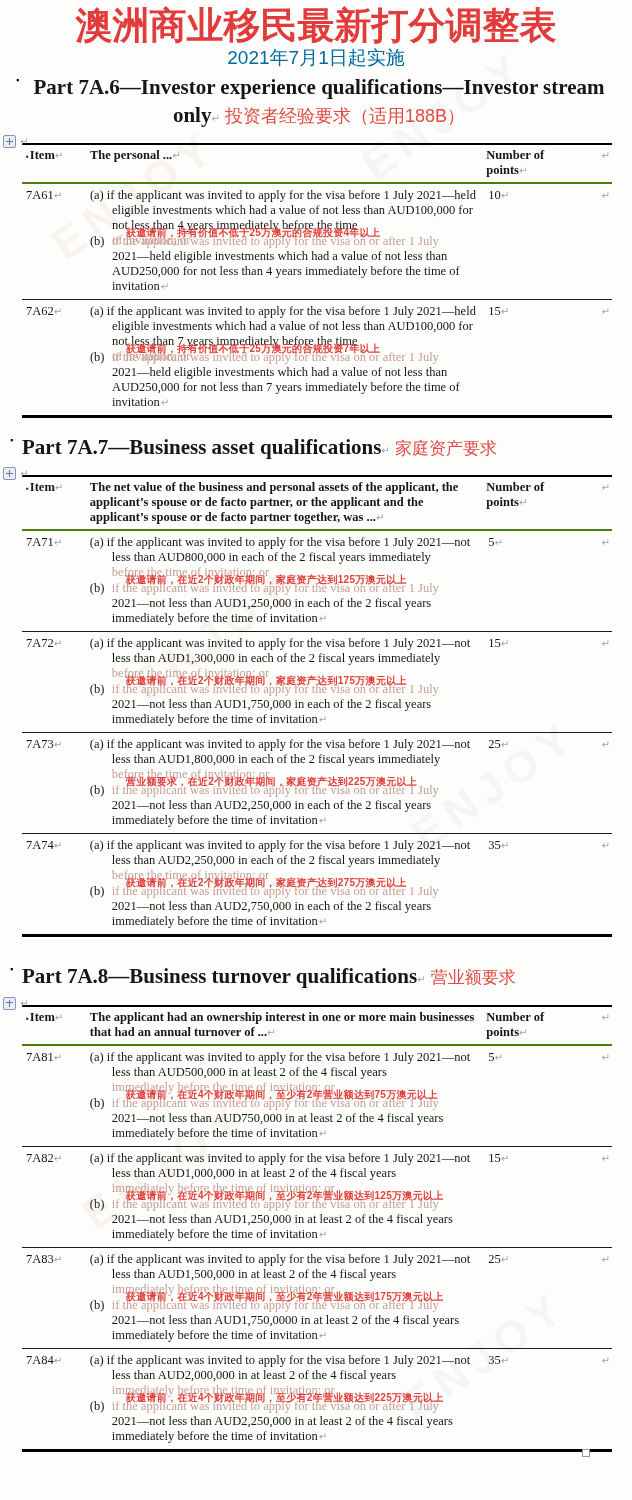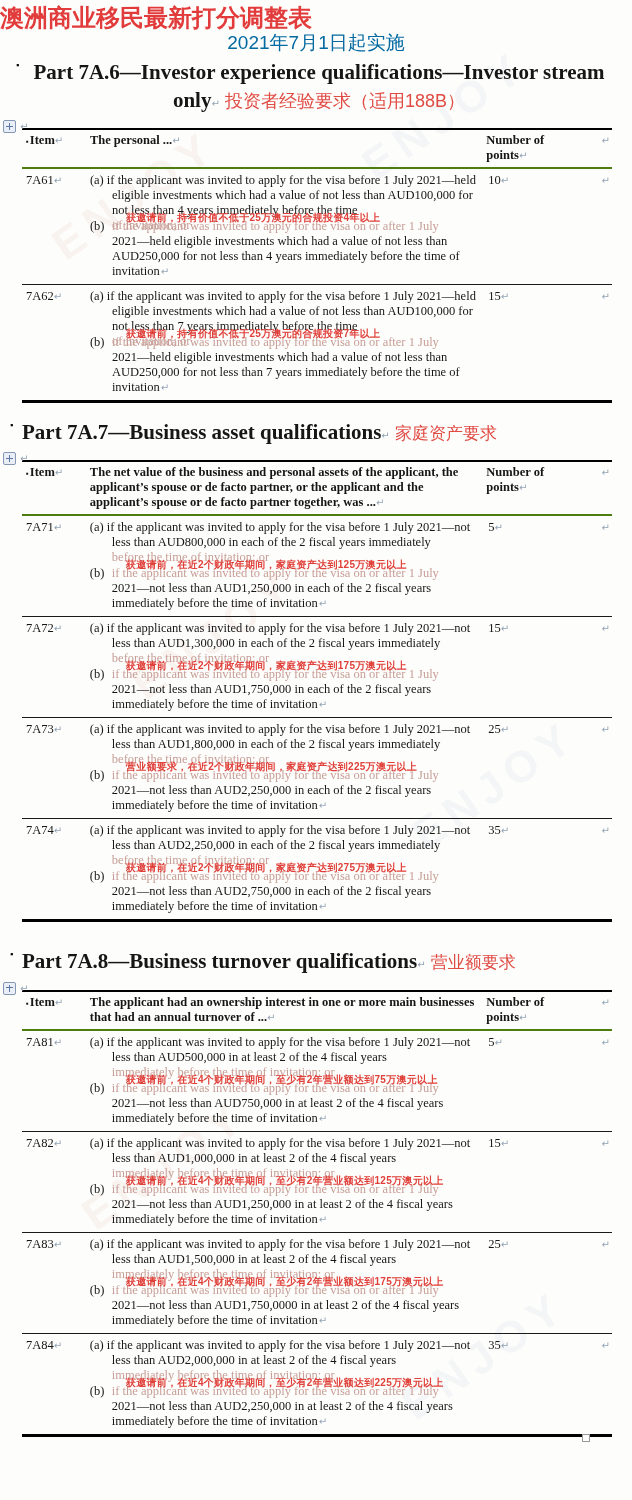--- a/index.html
+++ b/index.html
@@ -9,22 +9,22 @@
     font-family:"Liberation Serif", serif;
   }
   
   .wm{position:absolute;z-index:0;pointer-events:none;
       font-family:"Liberation Sans",sans-serif;font-weight:bold;
       font-size:44px;letter-spacing:8px;transform:rotate(-35deg);
       color:rgba(176,72,60,0.055);white-space:nowrap;}
   .wm.blue{color:rgba(70,100,150,0.05);}
   
   .doc{position:relative;z-index:1;}
-  .title{color:#e23b3b;font-family:Liberation Serif, serif;
-         font-weight:bold;font-size:24px;line-height:1.15;margin-top:5px;}
+  .title{color:#e23b3b;text-align:center;font-family:Liberation Sans, sans-serif;
+         font-weight:bold;font-size:37px;line-height:1.15;margin-top:5px;}
   .subtitle{color:#0369a1;text-align:center;font-family:"Liberation Sans",sans-serif;
             font-size:19px;line-height:1.1;}
   
   .part{position:relative;font-weight:bold;font-size:21px;line-height:1.3;
         margin:6px 16px 2px 22px;}
   .part.centered{text-align:center;}
   .part .sq{position:absolute;left:-12px;top:1px;font-size:9px;color:#000;}
   .part.centered .sq{left:-6px;}
   .part .cn{color:#e04b44;font-family:"Liberation Sans",sans-serif;
             font-weight:normal;font-size:17px;margin-top:40px;}

